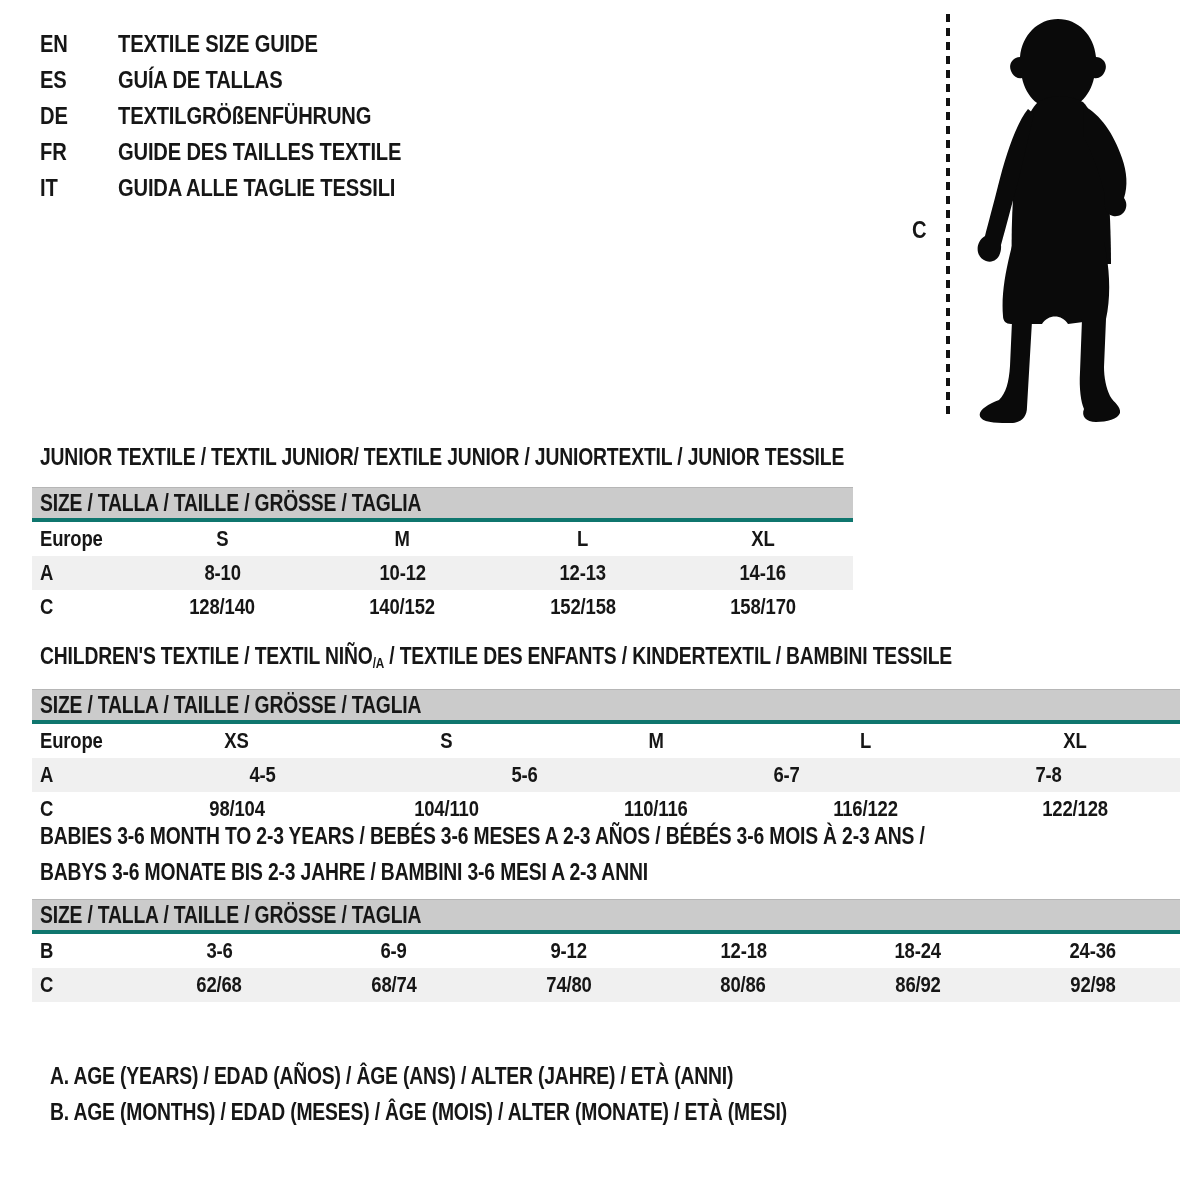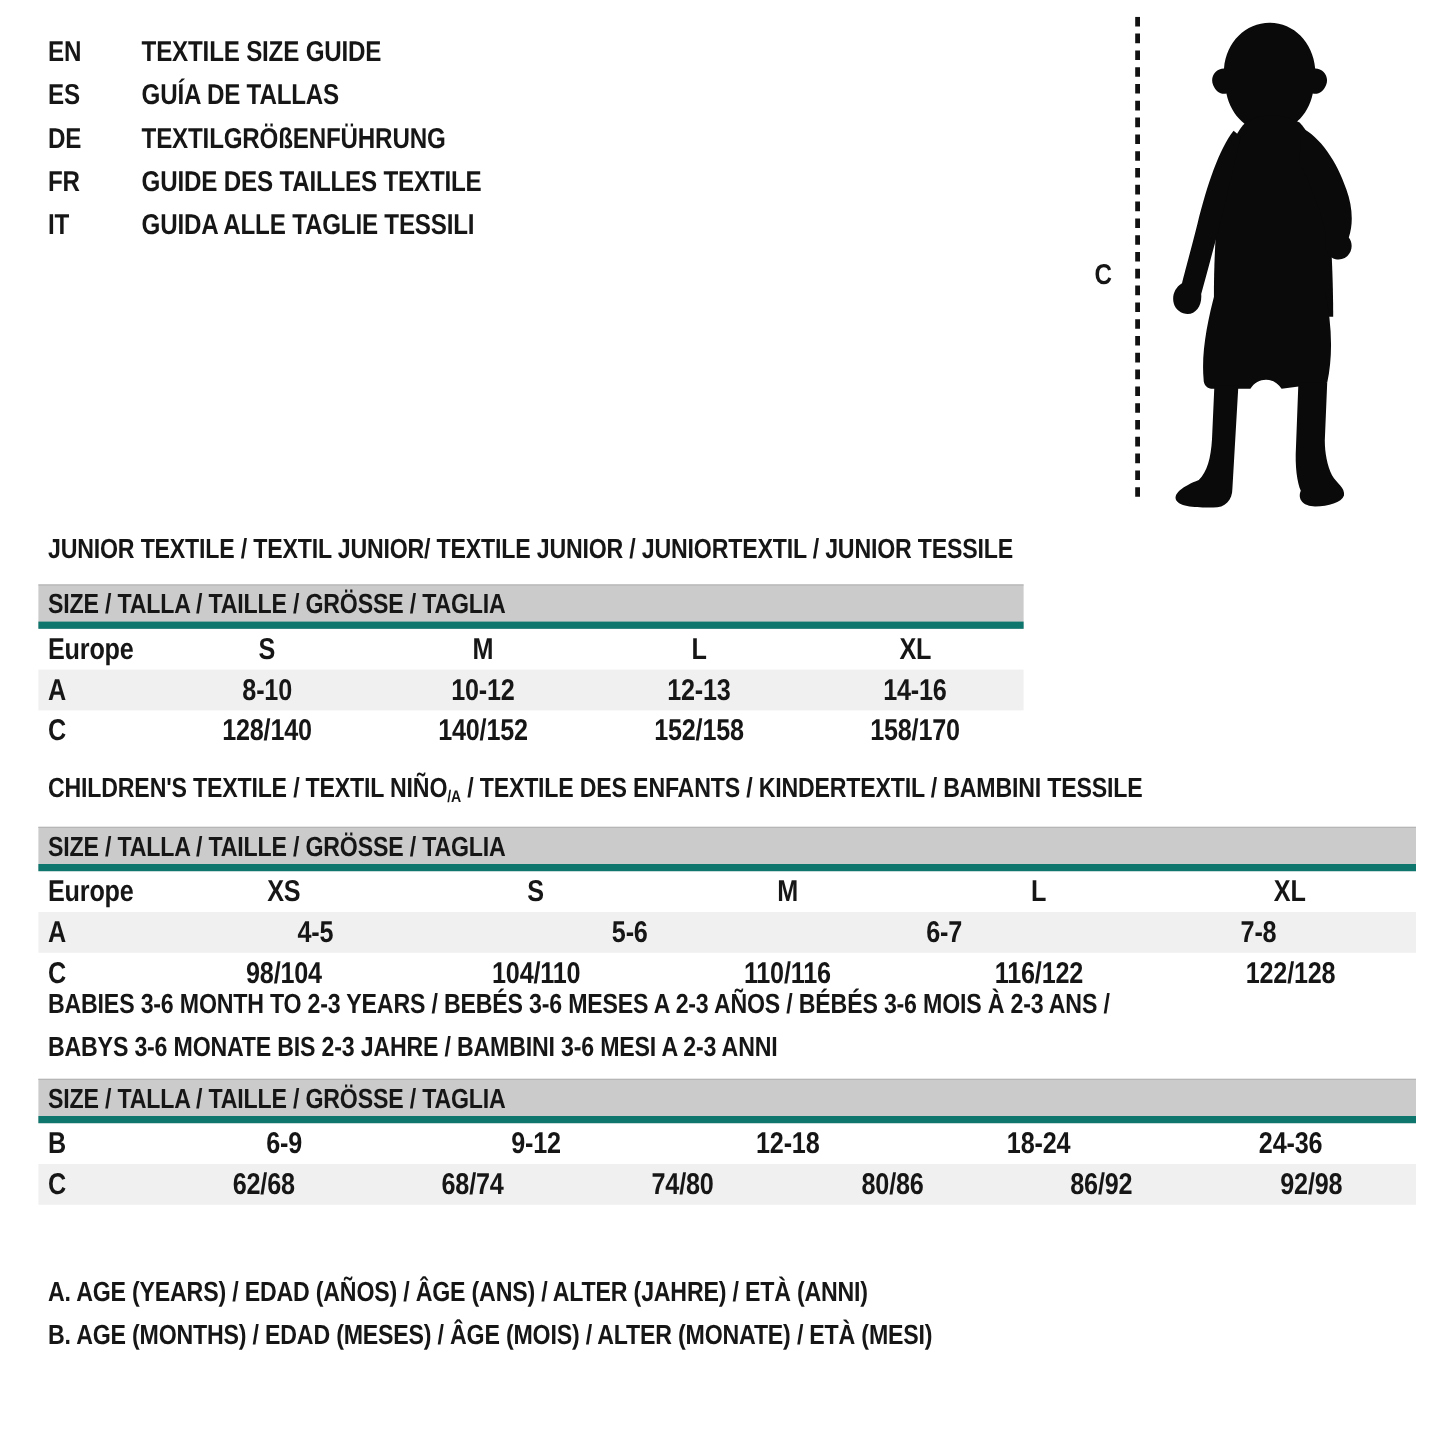--- a/index.html
+++ b/index.html
@@ -25,29 +25,29 @@
   .section{position:absolute;left:32px;}
   .sec1{top:444px;width:821px;}
   .sec2{top:643px;width:1148px;}
   .sec3{top:818px;width:1148px;}
   .section-title{font-size:23px;line-height:26px;margin-left:8px;}
   .sec3 .section-title{line-height:36px;}
   .subp{font-size:14px;position:relative;top:4px;letter-spacing:-.2px;}
 
   .size-table{width:100%;margin-top:17px;}
   .sec3 .size-table{margin-top:9px;}
-  .size-header{height:30px;line-height:30px;background:#cbcbcb;border-top:1px solid #b6b6b6;border-bottom:6px solid #0f766e;font-size:23px;}
+  .size-header{height:30px;line-height:30px;background:#cbcbcb;border-top:1px solid #b6b6b6;border-bottom:4px solid #0f766e;font-size:23px;}
   .size-header .cond{margin-left:8px;}
-  .trow{display:flex;height:34px;line-height:34px;font-size:25px;}
+  .trow{display:flex;height:34px;line-height:34px;font-size:22px;}
   .trow.alt{background:#f0f0f0;}
   .tlabel{flex:0 0 100px;padding-left:8px;box-sizing:border-box;}
   .tcell{flex:1;text-align:center;}
 
   
-  .legend{position:absolute;left:40px;top:1058px;font-size:23px;line-height:36px;}
+  .legend{position:absolute;left:50px;top:1058px;font-size:23px;line-height:36px;}
 </style>
 </head>
 <body>
 
 <div class="page">
 
   <div class="lang-block">
     <div class="lang-row">
       <span class="lang-code cond">EN</span>
       <span class="cond">TEXTILE SIZE GUIDE</span>
@@ -169,20 +169,21 @@
     </div>
     <div class="section-title">
       <span class="cond">BABYS 3-6 MONATE BIS 2-3 JAHRE / BAMBINI 3-6 MESI A 2-3 ANNI</span>
     </div>
     <div class="size-table">
       <div class="size-header">
         <span class="cond">SIZE / TALLA / TAILLE / GRÖSSE / TAGLIA</span>
       </div>
       <div class="trow">
         <span class="tlabel"><span class="cond">B</span></span>
+        <span class="tcell"><span class="condc">3-6</span></span>
         <span class="tcell"><span class="condc">6-9</span></span>
         <span class="tcell"><span class="condc">9-12</span></span>
         <span class="tcell"><span class="condc">12-18</span></span>
         <span class="tcell"><span class="condc">18-24</span></span>
         <span class="tcell"><span class="condc">24-36</span></span>
       </div>
       <div class="trow alt">
         <span class="tlabel"><span class="cond">C</span></span>
         <span class="tcell"><span class="condc">62/68</span></span>
         <span class="tcell"><span class="condc">68/74</span></span>

